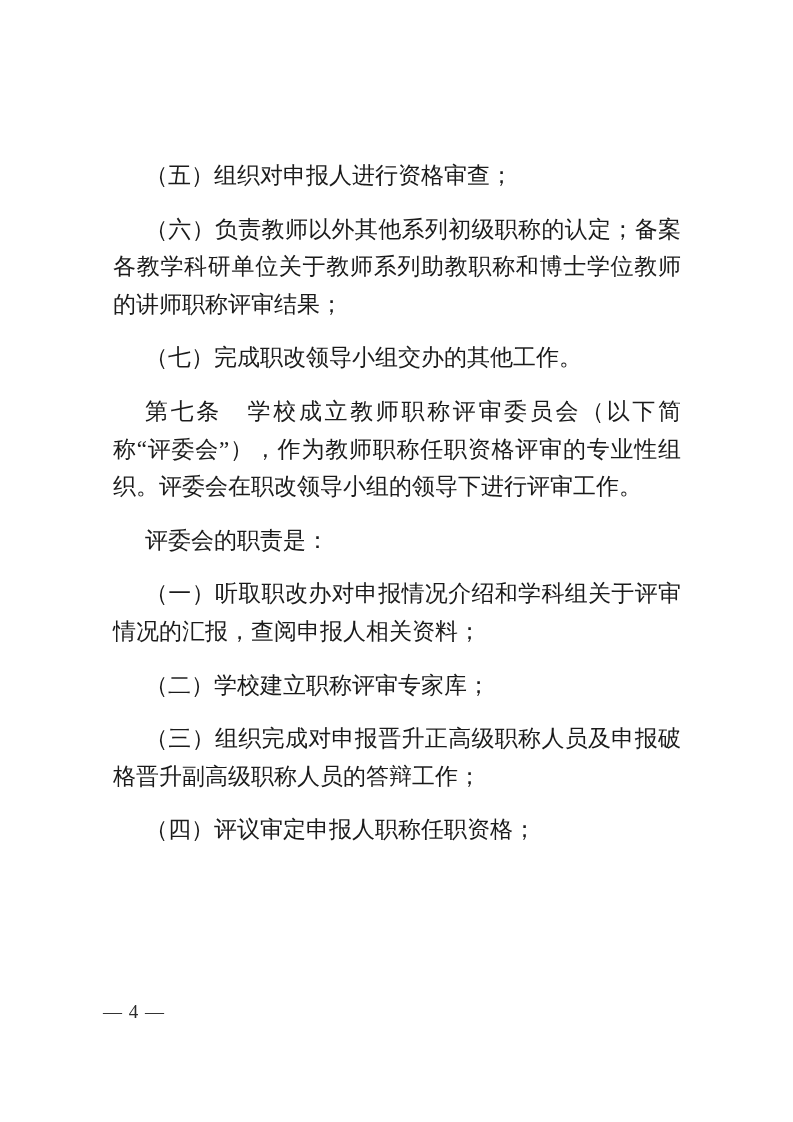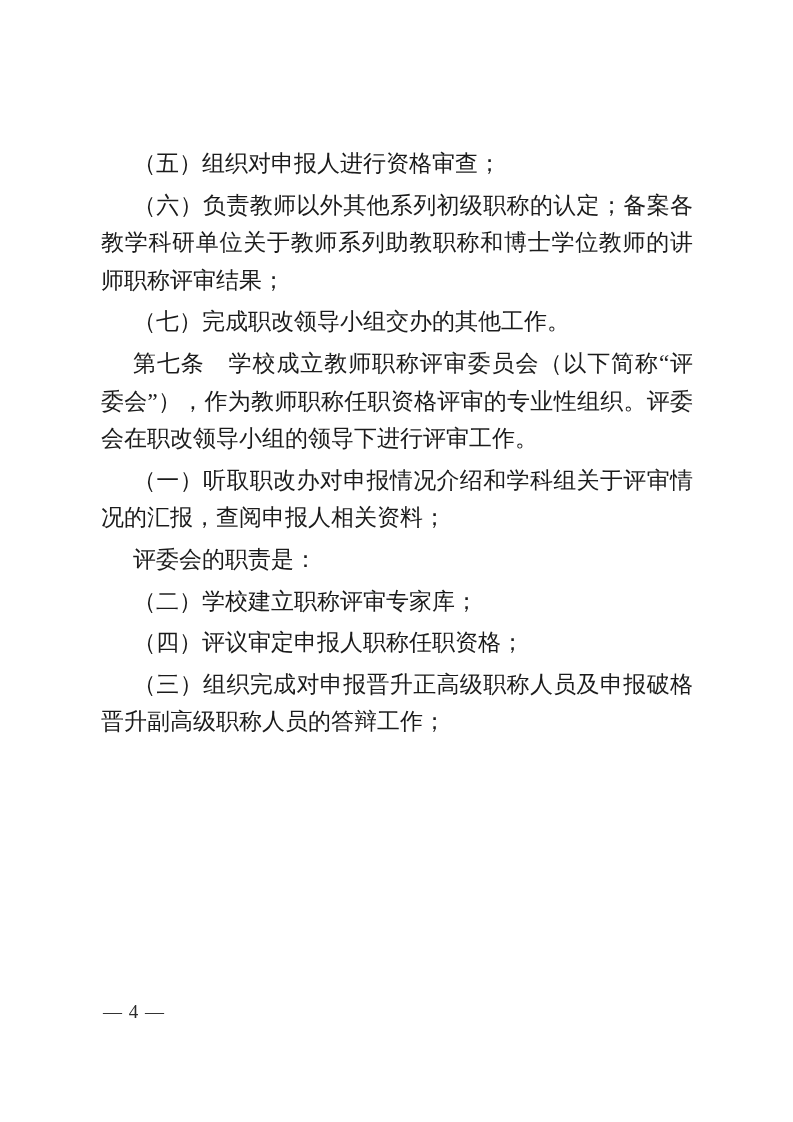--- a/index.html
+++ b/index.html
@@ -20,21 +20,21 @@
     inset: 0;
     background: #ffffff;
   }
   .doc-body {
     position: absolute;
     left: 97px;
     top: 141px;
     width: 600px;
   }
   .doc-body p {
-    margin: 4px;
+    margin: 16px;
     padding: 0;
     font-size: 23px;
     line-height: 37.6px;
     text-align: justify;
     text-justify: inter-character;
     text-indent: 32px;
     word-break: break-all;
   }
   .doc-body .run {
     font-weight: normal;
@@ -55,22 +55,22 @@
 </style>
 </head>
 <body>
 
 <div class="page">
   <main class="doc-body">
       <p><span class="run">（五）组织对申报人进行资格审查；</span></p>
       <p><span class="run">（六）负责教师以外其他系列初级职称的认定；备案各教学科研单位关于教师系列助教职称和博士学位教师的讲师职称评审结果；</span></p>
       <p><span class="run">（七）完成职改领导小组交办的其他工作。</span></p>
       <p><span class="article-no">第七条</span><span class="run">　学校成立教师职称评审委员会（以下简称“评委会”），作为教师职称任职资格评审的专业性组织。评委会在职改领导小组的领导下进行评审工作。</span></p>
+      <p><span class="run">评委会的职责是：</span></p>
       <p><span class="run">（一）听取职改办对申报情况介绍和学科组关于评审情况的汇报，查阅申报人相关资料；</span></p>
-      <p><span class="run">评委会的职责是：</span></p>
       <p><span class="run">（二）学校建立职称评审专家库；</span></p>
+      <p><span class="run">（三）组织完成对申报晋升正高级职称人员及申报破格晋升副高级职称人员的答辩工作；</span></p>
       <p><span class="run">（四）评议审定申报人职称任职资格；</span></p>
-      <p><span class="run">（三）组织完成对申报晋升正高级职称人员及申报破格晋升副高级职称人员的答辩工作；</span></p>
     </main>
   <div class="page-footer">
     <span>— 4 —</span>
   </div>
 </div>
 
 </body></html>

